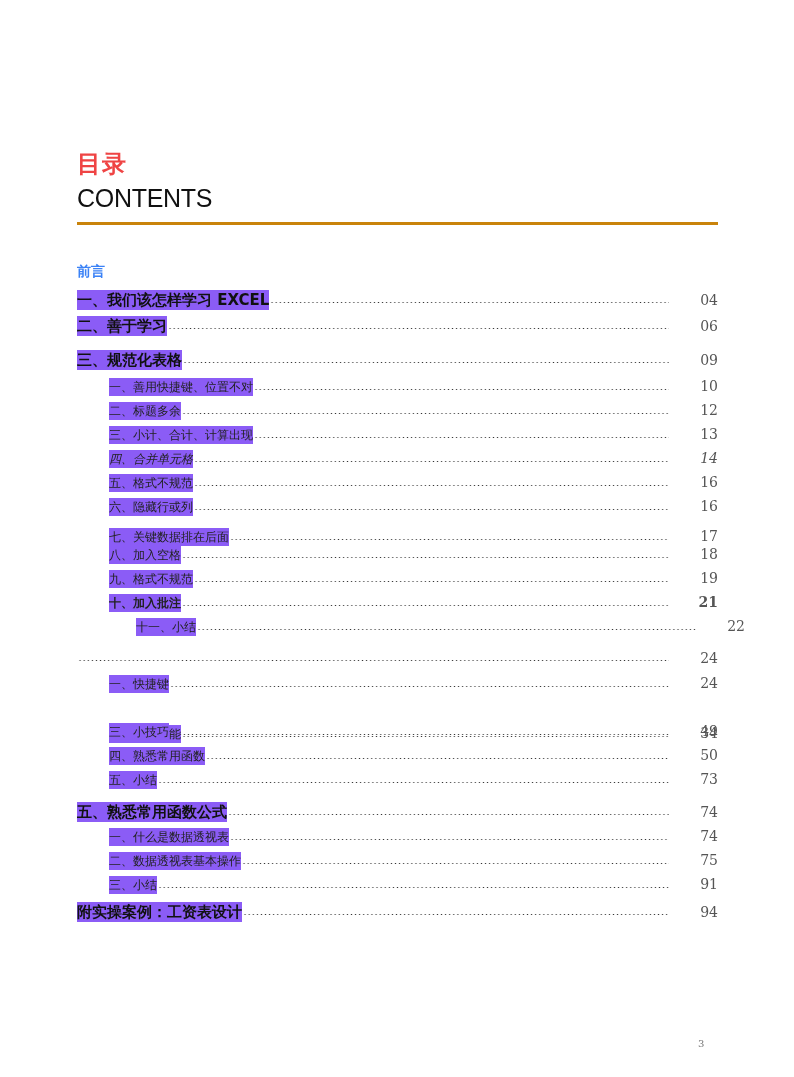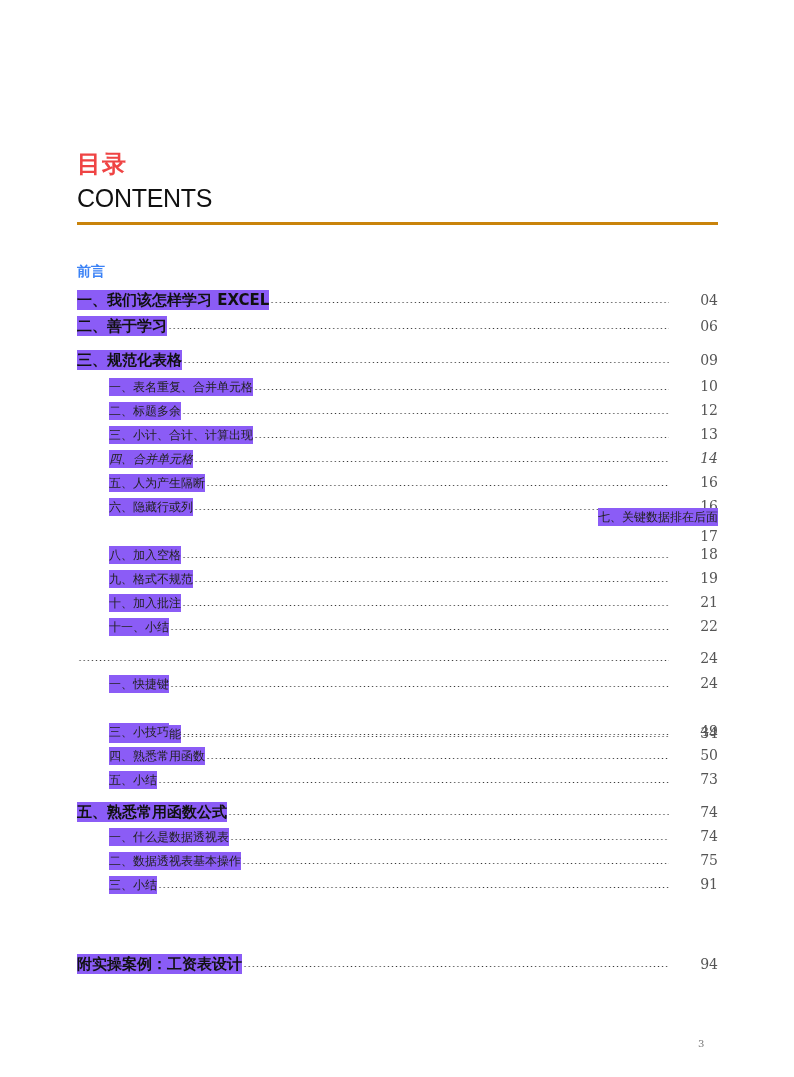--- a/index.html
+++ b/index.html
@@ -150,70 +150,70 @@
         <span class="label">二、善于学习</span>
         <span class="dots"></span>
         <span class="page">06</span>
       </div>
       <div class="row main" style="top: 348px;">
         <span class="label">三、规范化表格</span>
         <span class="dots"></span>
         <span class="page">09</span>
       </div>
       <div class="row sub" style="top: 374px;">
-        <span class="label">一、表名重复、合并单元格</span>
+        <span class="label">一、善用快捷键、位置不对</span>
         <span class="dots"></span>
         <span class="page">10</span>
       </div>
       <div class="row sub" style="top: 398px;">
         <span class="label">二、标题多余</span>
         <span class="dots"></span>
         <span class="page">12</span>
       </div>
       <div class="row sub" style="top: 422px;">
         <span class="label">三、小计、合计、计算出现</span>
         <span class="dots"></span>
         <span class="page">13</span>
       </div>
       <div class="row sub" style="top: 446px; font-style: italic;">
         <span class="label">四、合并单元格</span>
         <span class="dots"></span>
         <span class="page">14</span>
       </div>
       <div class="row sub" style="top: 470px;">
-        <span class="label">五、人为产生隔断</span>
+        <span class="label">五、格式不规范</span>
         <span class="dots"></span>
         <span class="page">16</span>
       </div>
       <div class="row sub" style="top: 494px;">
         <span class="label">六、隐藏行或列</span>
         <span class="dots"></span>
         <span class="page">16</span>
       </div>
-      <div class="row sub" style="top: 508px; flex-direction: column;">
+      <div class="row sub" style="top: 524px;">
         <span class="label">七、关键数据排在后面</span>
         <span class="dots"></span>
         <span class="page">17</span>
       </div>
       <div class="row sub" style="top: 542px;">
         <span class="label">八、加入空格</span>
         <span class="dots"></span>
         <span class="page">18</span>
       </div>
       <div class="row sub" style="top: 566px;">
         <span class="label">九、格式不规范</span>
         <span class="dots"></span>
         <span class="page">19</span>
       </div>
-      <div class="row sub" style="top: 590px;">
+      <div class="row sub" style="top: 590px; font-weight: bold;">
         <span class="label">十、加入批注</span>
         <span class="dots"></span>
         <span class="page">21</span>
       </div>
-      <div class="row sub" style="top: 614px;">
+      <div class="row sub" style="top: 614px; margin-left: 27px;">
         <span class="label">十一、小结</span>
         <span class="dots"></span>
         <span class="page">22</span>
       </div>
       <div class="row main" style="top: 646px;">
         <span class="dots"></span>
         <span class="page">24</span>
       </div>
       <div class="row sub" style="top: 671px;">
         <span class="label">一、快捷键</span>
@@ -253,21 +253,21 @@
       <div class="row sub" style="top: 848px;">
         <span class="label">二、数据透视表基本操作</span>
         <span class="dots"></span>
         <span class="page">75</span>
       </div>
       <div class="row sub" style="top: 872px;">
         <span class="label">三、小结</span>
         <span class="dots"></span>
         <span class="page">91</span>
       </div>
-      <div class="row main" style="top: 952px;">
+      <div class="row main" style="top: 900px;">
         <span class="label">附实操案例：工资表设计</span>
         <span class="dots"></span>
         <span class="page">94</span>
       </div>
     </div>
 
   <div class="page-number">3</div>
 </div>
 
 </body></html>

